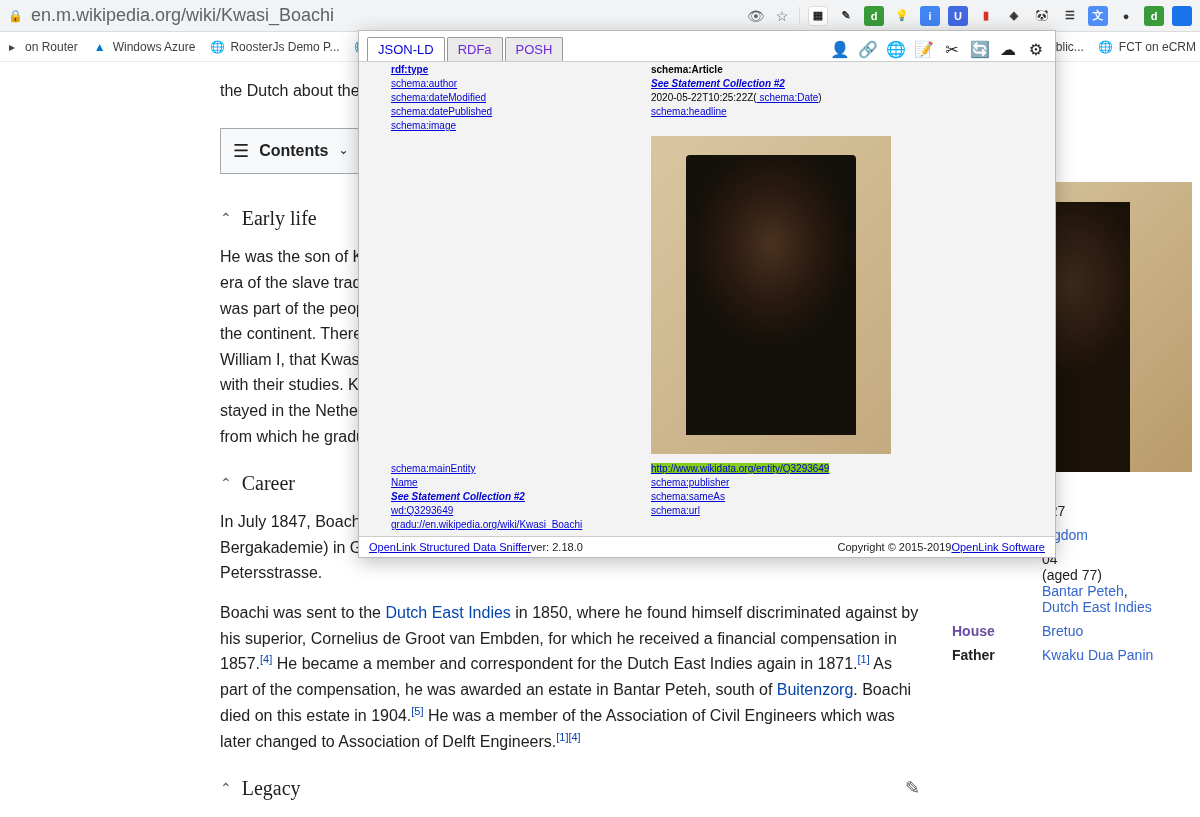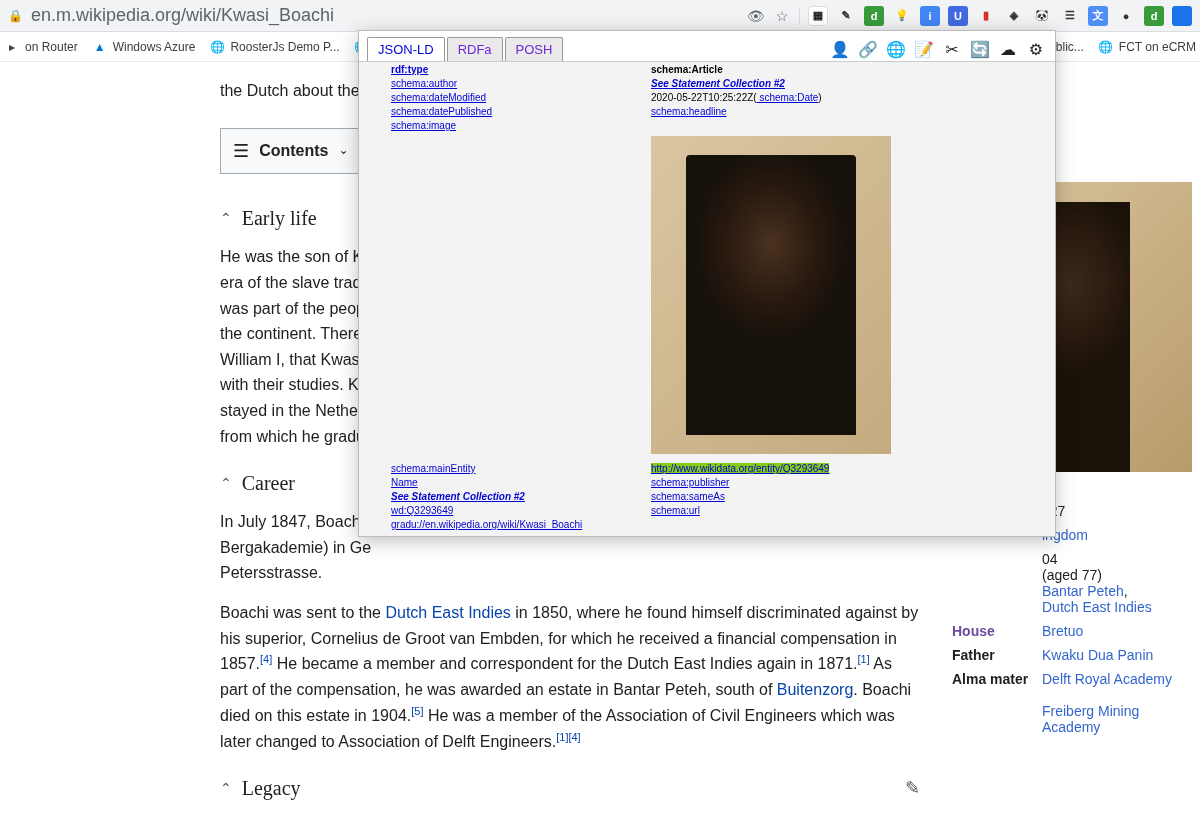--- a/index.html
+++ b/index.html
@@ -167,24 +167,20 @@
             <td></td>
             <td><span>04</span><br><span>(aged 77)</span><br><a href="#">Bantar Peteh</a>,<br><a href="#">Dutch East Indies</a></td>
           </tr>
       <tr>
             <td class="lab" style="color:#6b4ba1;">House</td>
             <td><a href="#">Bretuo</a></td>
           </tr>
       <tr>
             <td class="lab">Father</td>
             <td><a href="#">Kwaku Dua Panin</a></td>
-          </tr>
-      <tr>
-            <td class="lab">Alma mater</td>
-            <td><a href="#">Delft Royal Academy</a><br><br><a href="#">Freiberg Mining Academy</a></td>
           </tr>
     </tbody>
       </table>
   </div>
 </div>
 
 <div class="osds">
   <div class="osds-header">
     <div class="osds-tabs">
       <div class="osds-tab active">JSON-LD</div>
@@ -221,13 +217,20 @@
         <div class="v"><a href="#" style="background: #84cc16;">http://www.wikidata.org/entity/Q3293649</a></div>
         <div class="k"><a href="#">Name</a></div>
         <div class="k"><a href="#">schema:publisher</a></div>
         <div class="v"><a href="#" class="bold italic">See Statement Collection #2</a></div>
         <div class="k"><a href="#">schema:sameAs</a></div>
         <div class="v"><a href="#">wd:Q3293649</a></div>
         <div class="k"><a href="#">schema:url</a></div>
         <div class="v"><a href="#">gradu://en.wikipedia.org/wiki/Kwasi_Boachi</a></div>
       </div>
   </div>
+  <div class="osds-footer">
+    <a href="#">OpenLink Structured Data Sniffer</a>
+    <span> ver: 2.18.0</span>
+    <span class="sp"></span>
+    <span>Copyright © 2015-2019 </span>
+    <a href="#">OpenLink Software</a>
+  </div>
 </div>
 
 </body></html>

